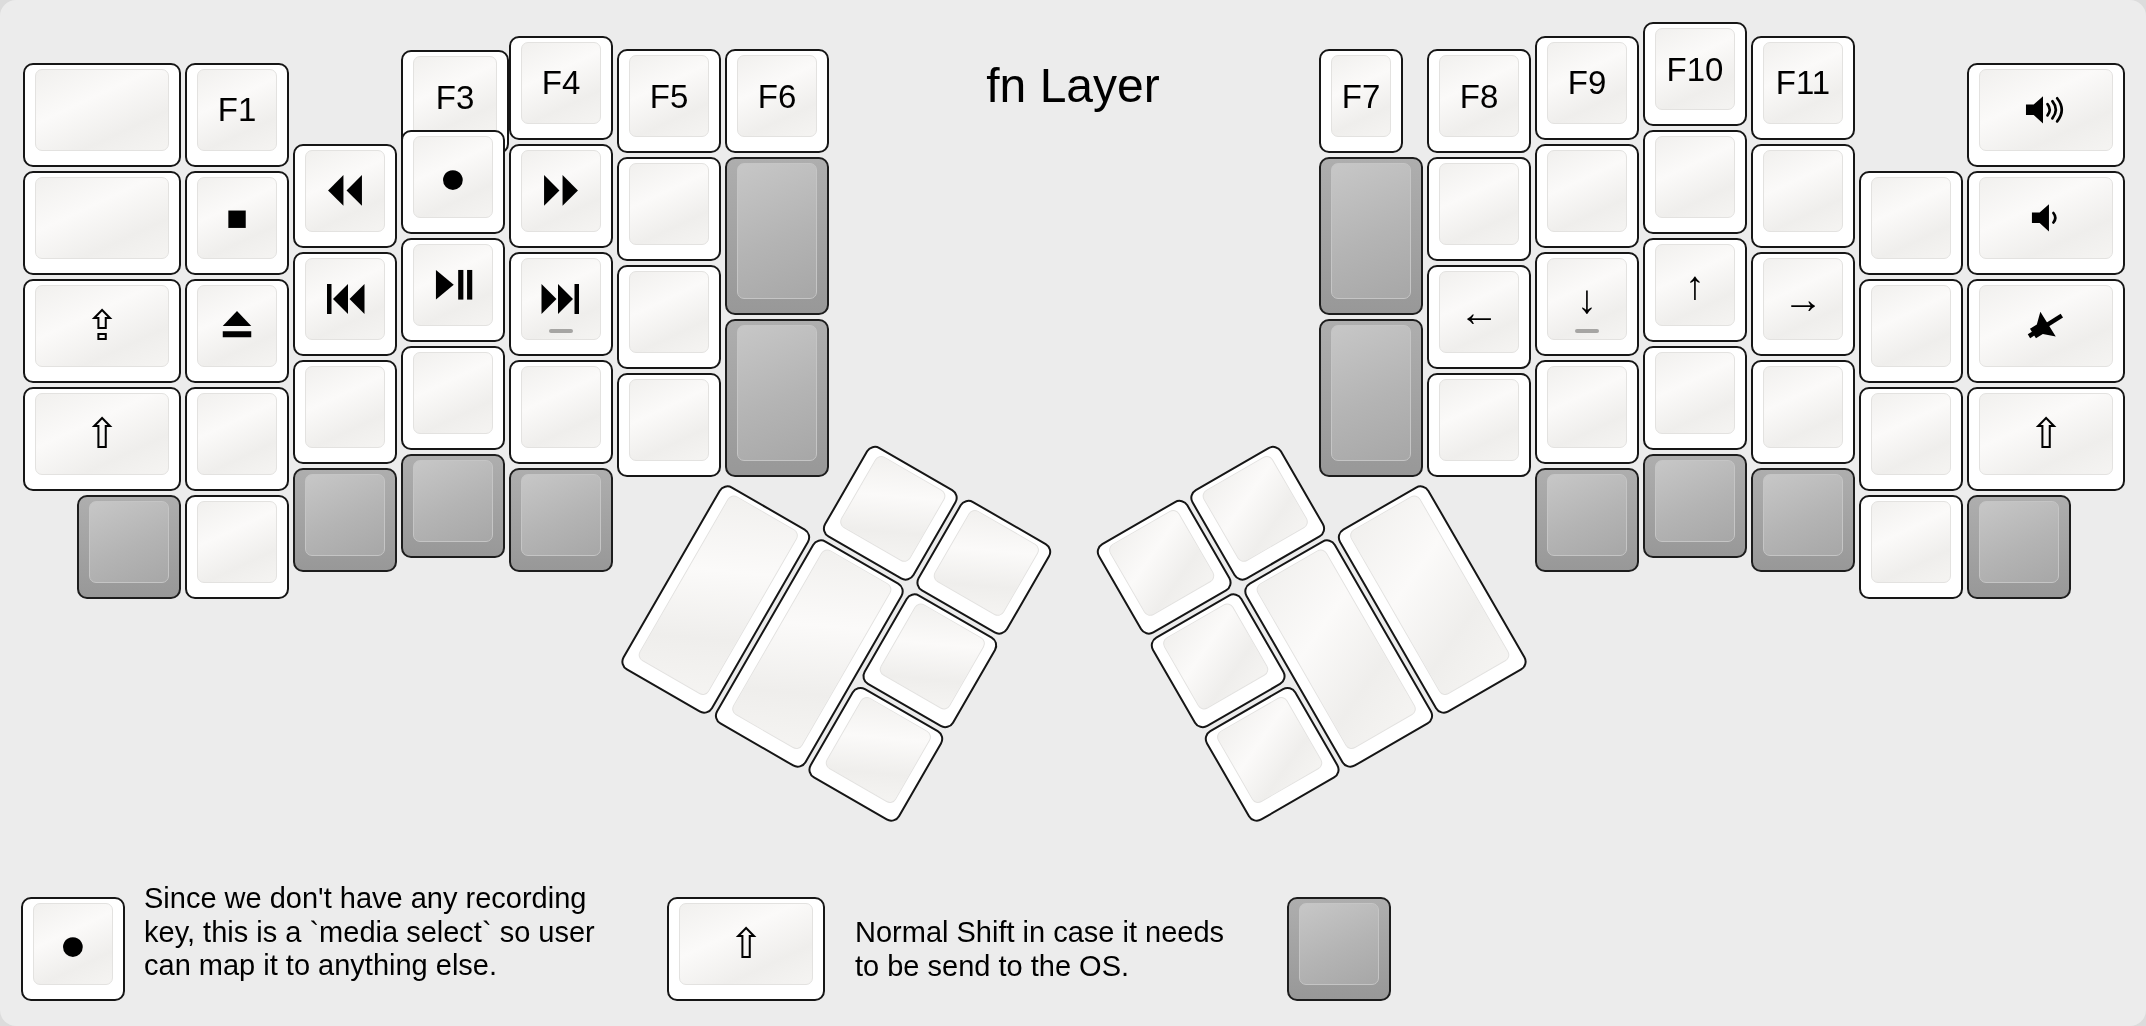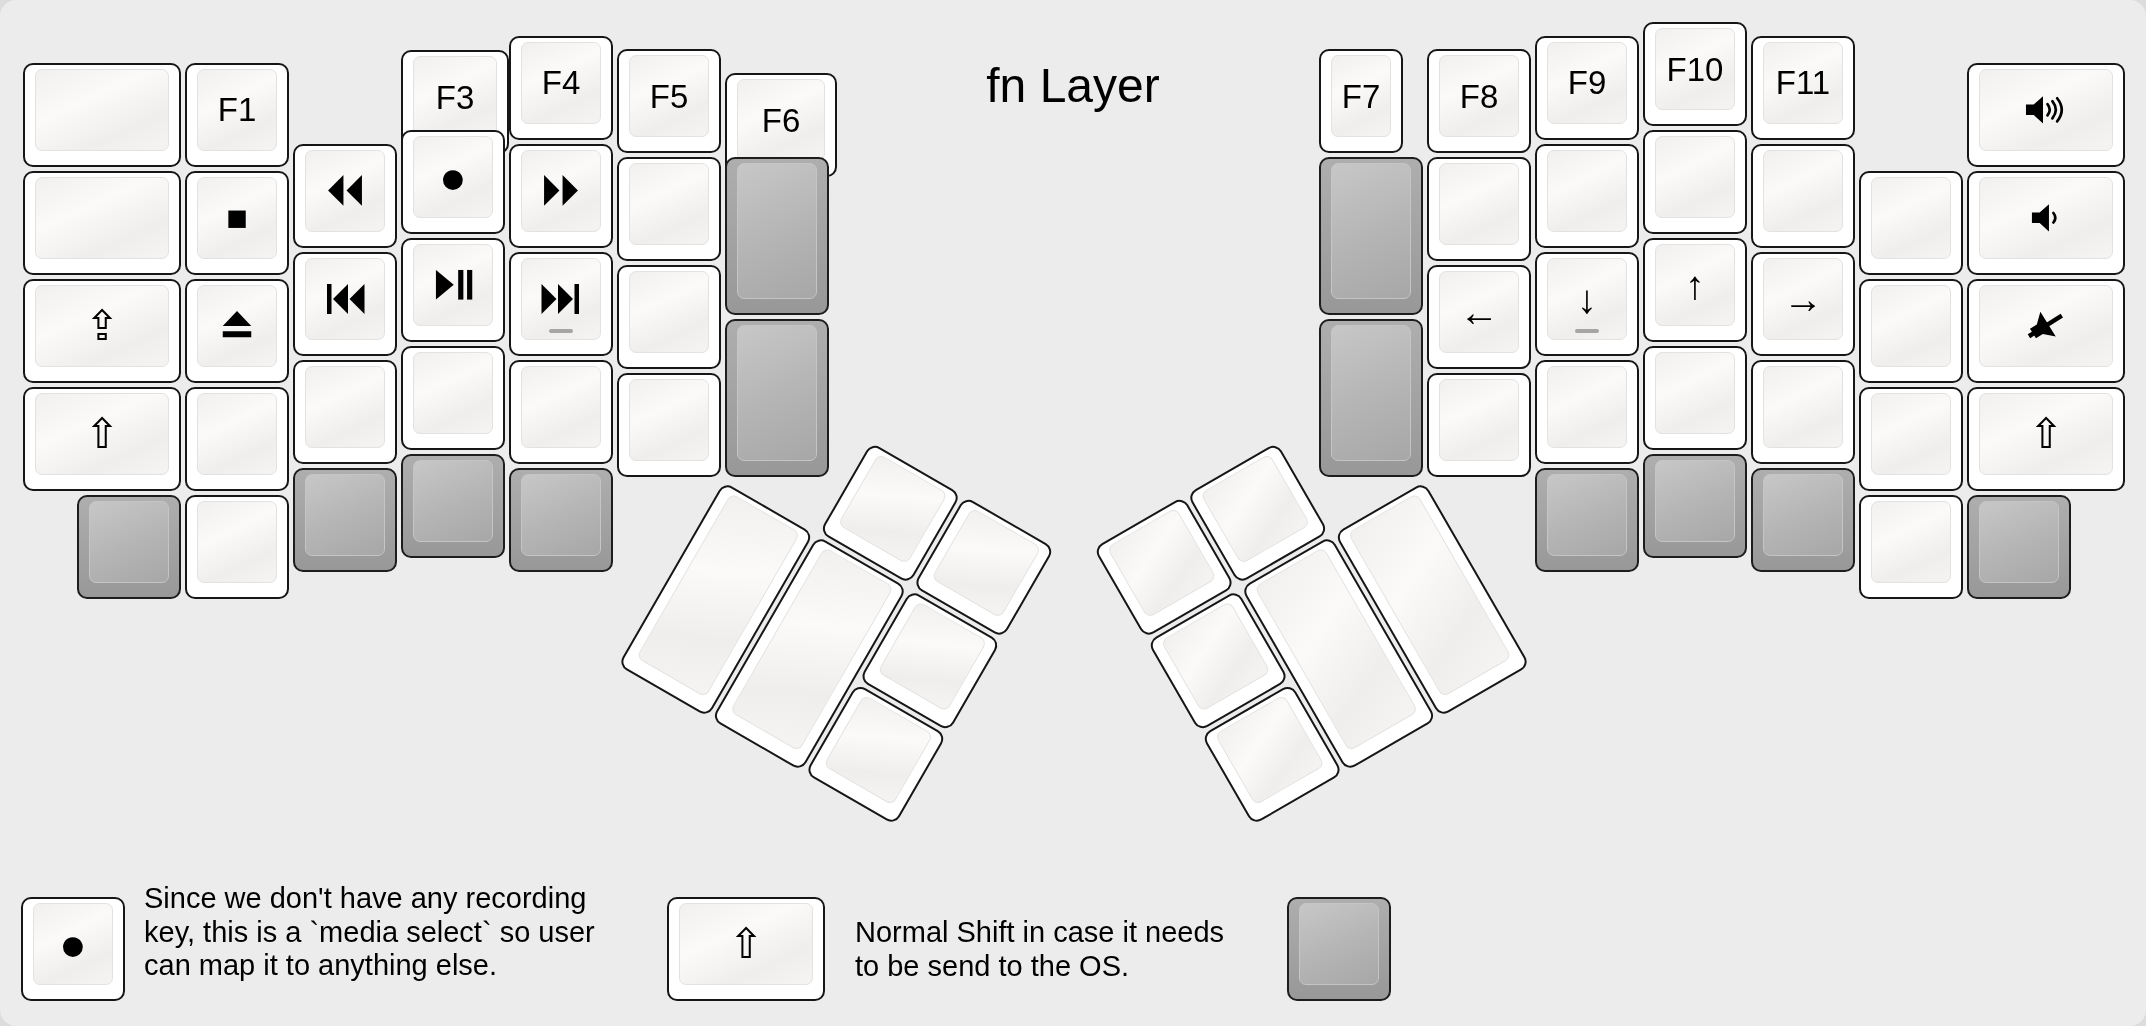--- a/index.html
+++ b/index.html
@@ -164,21 +164,21 @@
       </div>
       <div class="key white" style="width: 104px; height: 104px; left: 617px; top: 157px;">
         <div class="surf"></div>
       </div>
       <div class="key white" style="width: 104px; height: 104px; left: 617px; top: 265px;">
         <div class="surf"></div>
       </div>
       <div class="key white" style="width: 104px; height: 104px; left: 617px; top: 373px;">
         <div class="surf"></div>
       </div>
-      <div class="key white" style="width: 112px; height: 104px; left: 725px; top: 49px; margin-top: 24px;">
+      <div class="key white" style="width: 104px; height: 104px; left: 725px; top: 49px;">
         <div class="surf">
           <span class="klabel">F6</span>
         </div>
       </div>
       <div class="key gray" style="width: 104px; height: 158px; left: 725px; top: 157px;">
         <div class="surf"></div>
       </div>
       <div class="key gray" style="width: 104px; height: 158px; left: 725px; top: 319px;">
         <div class="surf"></div>
       </div>

